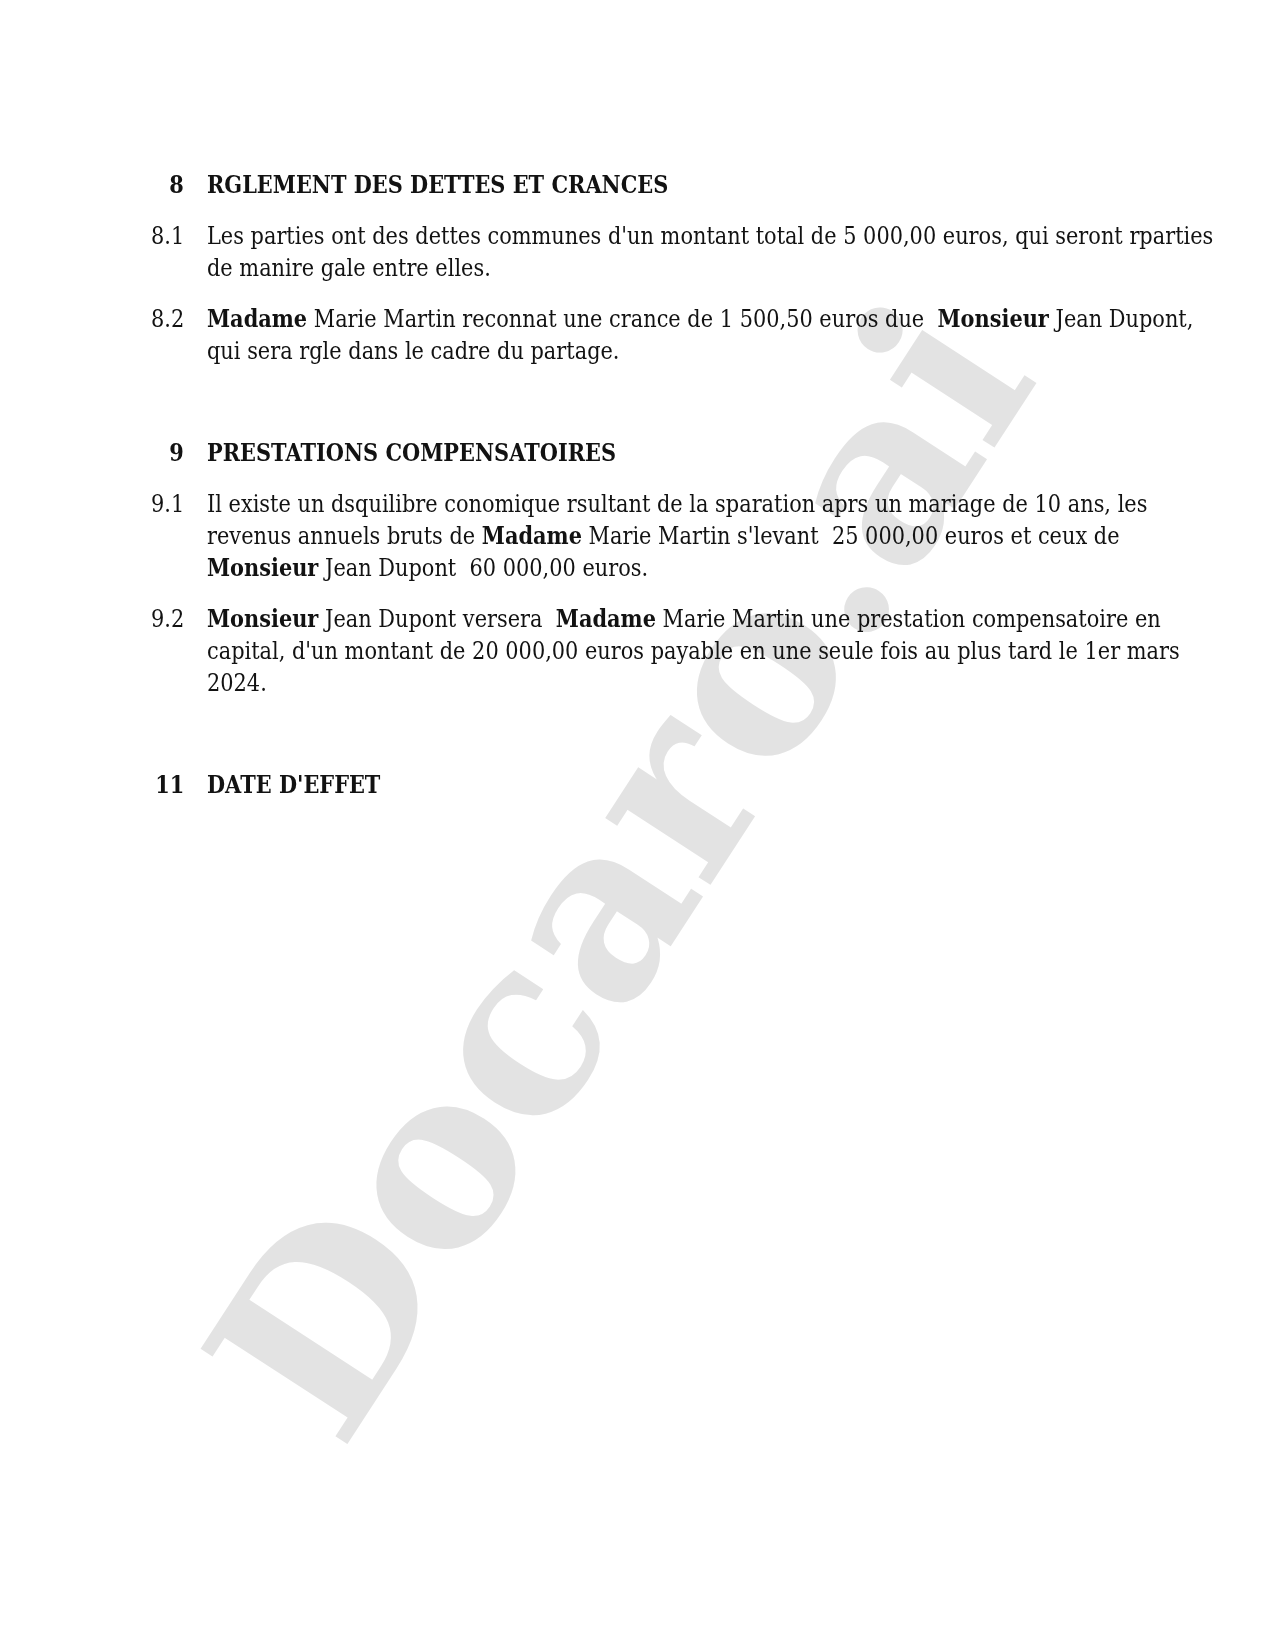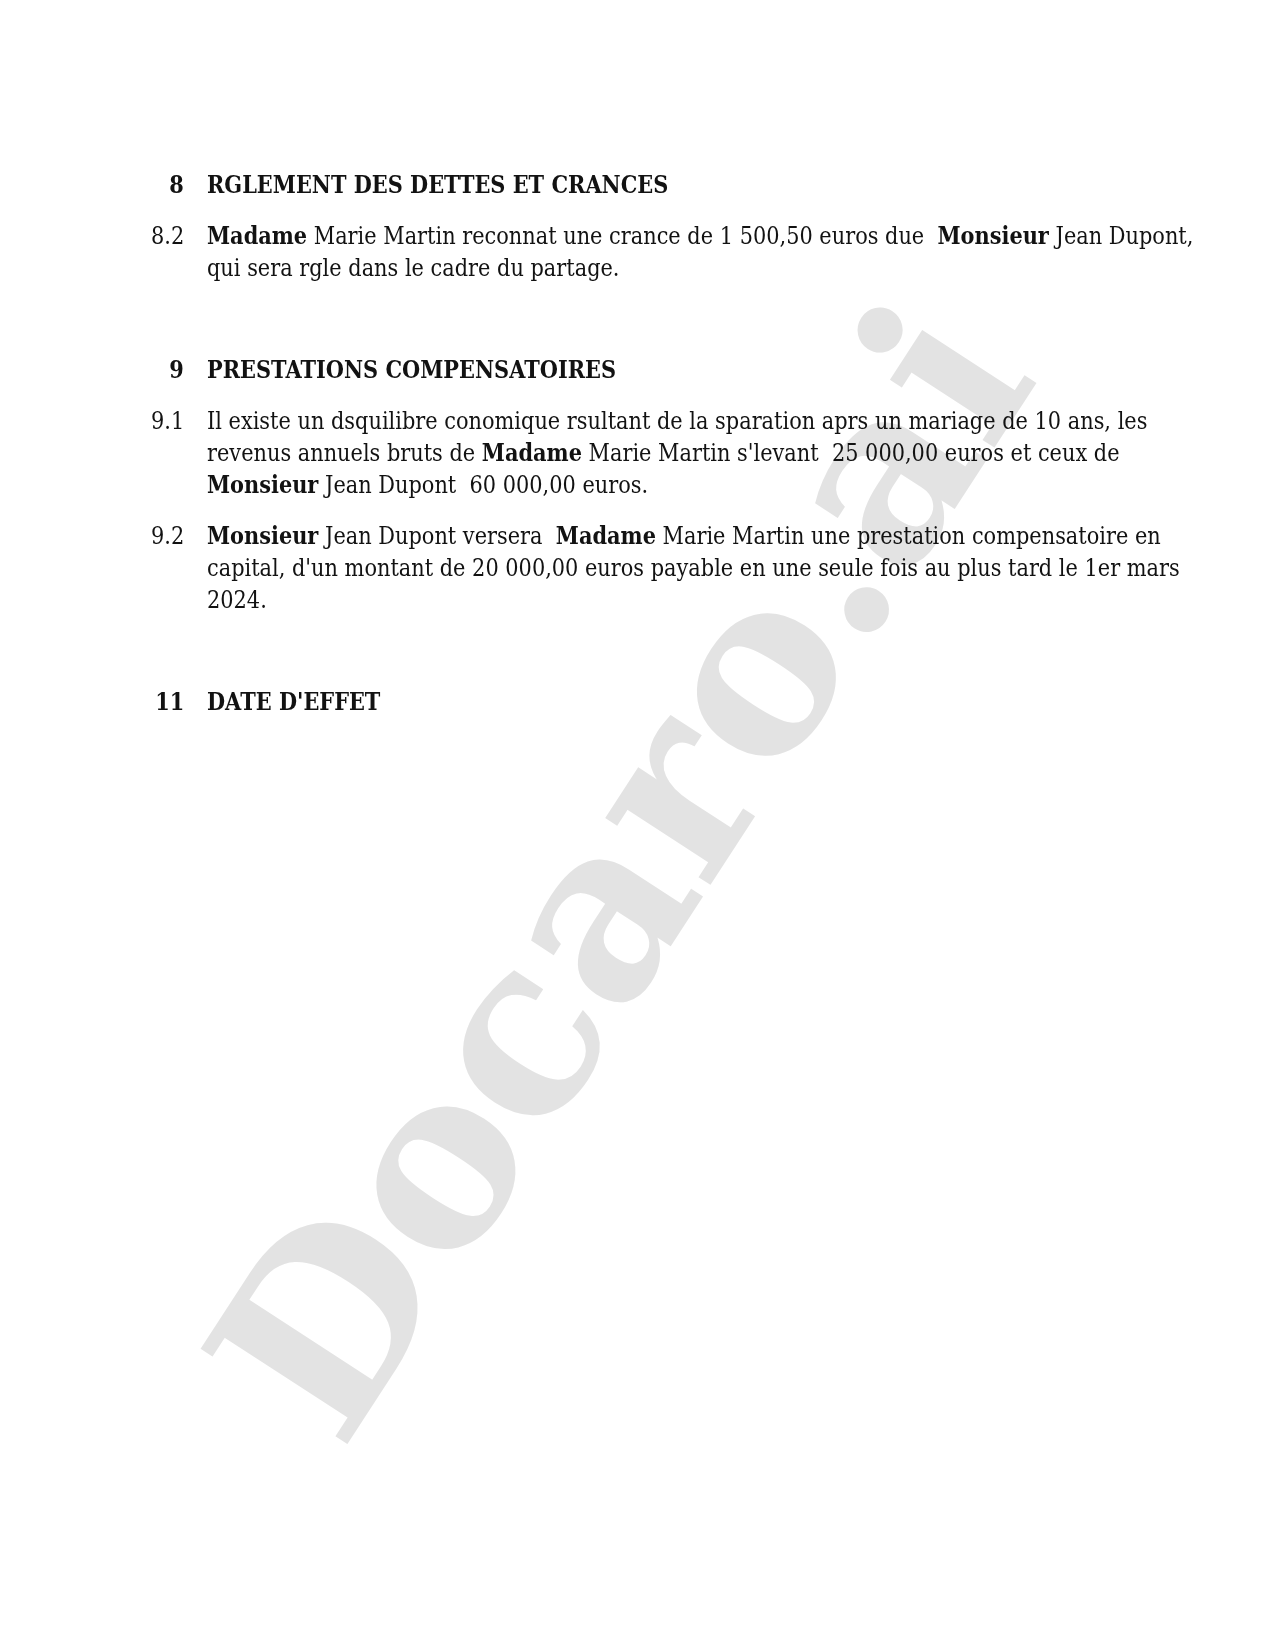--- a/index.html
+++ b/index.html
@@ -67,20 +67,25 @@
 <body>
 
 <div class="page" style="color: rgb(18, 18, 18); background: rgb(255, 255, 255);">
   <div class="watermark" style="color: rgb(227, 227, 227);">Docaro.ai</div>
   <main class="doc" id="doc">
       <div class="heading">
         <span class="num">8</span>
         <span class="ln">RGLEMENT DES DETTES ET CRANCES</span>
       </div>
       <div class="item">
+        <span class="num">8.1</span>
+        <div class="ln"><span>Les parties ont des dettes communes d'un montant total de 5 000,00 euros, qui seront rparties</span></div>
+        <div class="ln"><span>de manire gale entre elles.</span></div>
+      </div>
+      <div class="item">
         <span class="num">8.2</span>
         <div class="ln"><b>Madame</b><span> Marie Martin reconnat une crance de 1 500,50 euros due  </span><b>Monsieur</b><span> Jean Dupont,</span></div>
         <div class="ln"><span>qui sera rgle dans le cadre du partage.</span></div>
       </div>
       <div class="heading">
         <span class="num">9</span>
         <span class="ln">PRESTATIONS COMPENSATOIRES</span>
       </div>
       <div class="item">
         <span class="num">9.1</span>

